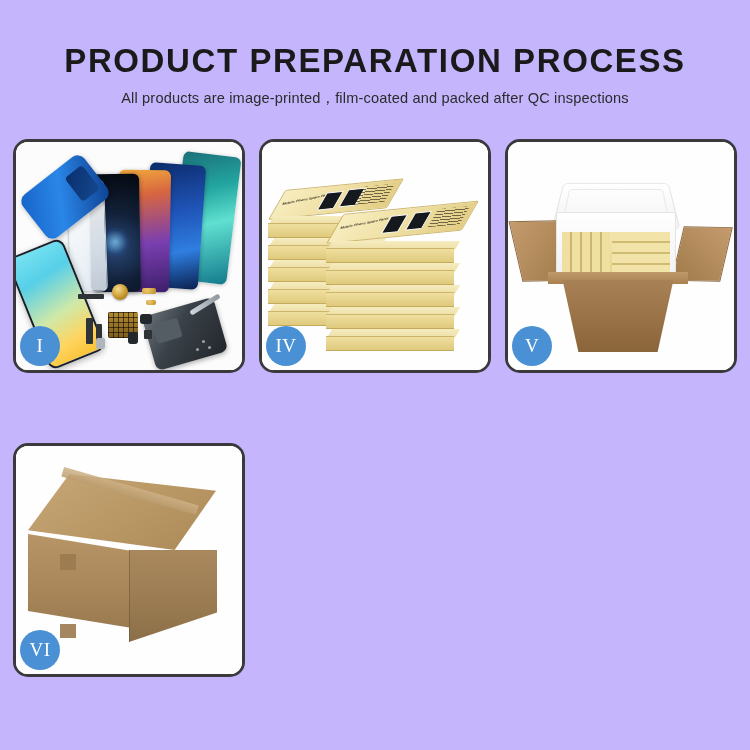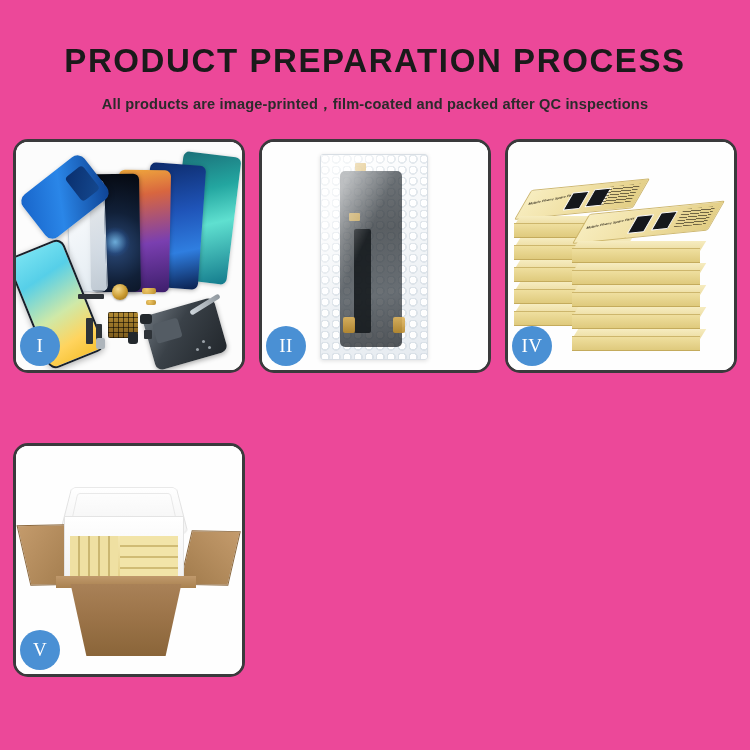--- a/index.html
+++ b/index.html
@@ -7,40 +7,40 @@
   html, body {
     width: 750px; height: 750px;
     background: #ffffff;
     font-family: "Liberation Sans", sans-serif;
     overflow: hidden;
   }
 
   #page {
     position: relative;
     width: 750px; height: 750px;
-    background: #ec4899;
+    background: #c4b5fd;
   }
 
   
   .header { position: absolute; left: 0; top: 0; width: 750px; text-align: center; }
 
   .title {
     margin-top: 44px;
     font-size: 33px;
     font-weight: bold;
     letter-spacing: 1.6px;
     color: #1a1a1a;
     line-height: 1.05;
     white-space: nowrap;
   }
 
   .subtitle {
-    margin-top: 16px;
+    margin-top: 10px;
     font-size: 14.6px;
-    font-weight: bold;
+    font-weight: normal;
     color: #2b2b2b;
     letter-spacing: .15px;
     white-space: nowrap;
   }
 
   
   .grid {
     position: absolute;
     left: 13px; top: 139px;
     width: 724px; height: 538px;
@@ -433,35 +433,20 @@
         <div class="part pt-flex" style="left:128px; top:188px; width:8px; height:9px;"></div>
         <div class="part" style="left:80px; top:196px; width:9px; height:11px; background:#aeb5bb;"></div>
         <div class="part pt-tool" style="left:172px; top:160px;"></div>
         <div class="part pt-screw" style="left:186px; top:198px;"></div>
         <div class="part pt-screw" style="left:192px; top:204px;"></div>
         <div class="part pt-screw" style="left:180px; top:206px;"></div>
       </div>
       <div class="badge">I</div>
     </div>
 
-    <div class="panel">
-      <div class="panel-inner">
-        <div class="p2-bg"></div>
-        <div class="bubble-bag">
-          <div class="bag-screen"></div>
-          <div class="bag-flex"></div>
-          <div class="bag-conn" style="left:22px; top:162px;"></div>
-          <div class="bag-conn" style="right:22px; top:162px;"></div>
-          <div class="bag-tape" style="left:34px; top:8px;"></div>
-          <div class="bag-tape" style="left:28px; top:58px;"></div>
-          <div class="bubble-sheen"></div>
-        </div>
-      </div>
-      <div class="badge">II</div>
-    </div>
 
 
     <div class="panel">
       <div class="panel-inner">
         <div class="p4-bg"></div>
 
         <div class="stackA">
           <div class="lid" style="top:0;">
             <div class="lid-label">Mobile Phone Spare Parts</div>
             <div class="lid-win" style="left:42px; top:6px;"></div>
@@ -532,15 +517,28 @@
         <div class="c5-inner">
           <div class="c5-inner-left"></div>
           <div class="c5-inner-right"></div>
         </div>
         <div class="c5-rim"></div>
         <div class="c5-body"></div>
       </div>
       <div class="badge">V</div>
     </div>
 
+    <div class="panel">
+      <div class="panel-inner">
+        <div class="p6-bg"></div>
+        <div class="c6-top"></div>
+        <div class="c6-tape"></div>
+        <div class="c6-left"></div>
+        <div class="c6-right"></div>
+        <div class="c6-seam"></div>
+        <div class="c6-tab1"></div>
+        <div class="c6-tab2"></div>
+      </div>
+      <div class="badge">VI</div>
+    </div>
 
   </div>
 </div>
 
 </body></html>

